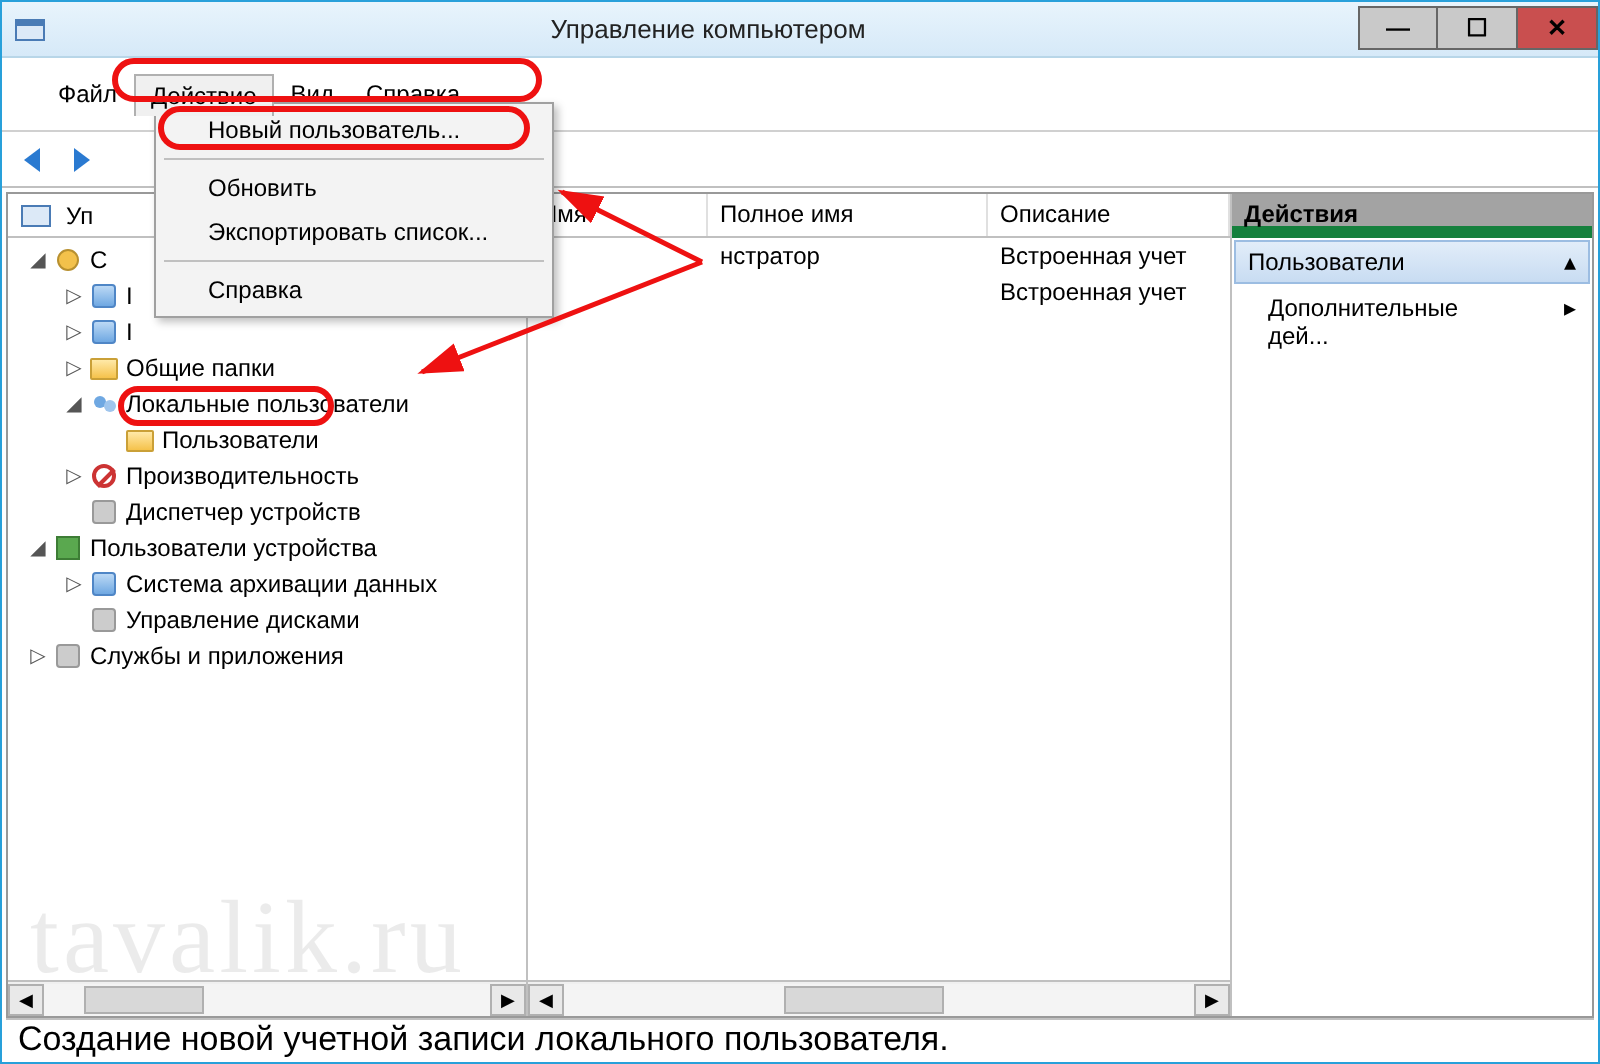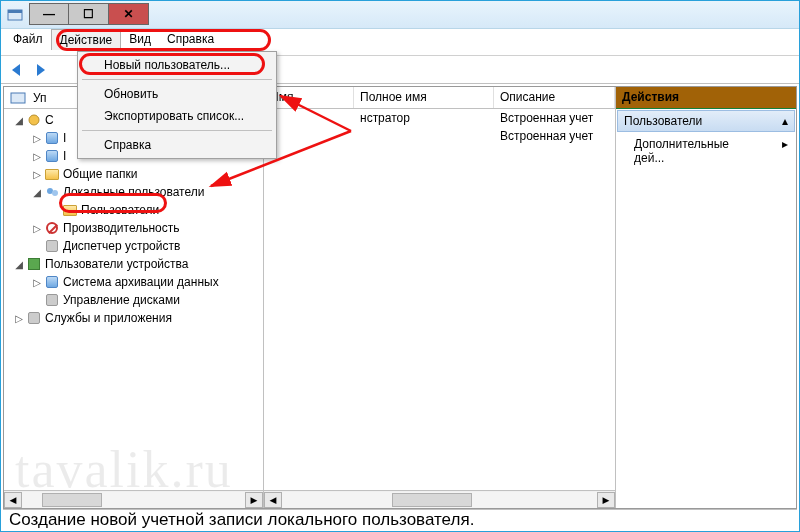--- a/index.html
+++ b/index.html
@@ -6,21 +6,21 @@
   html, body { margin:0; padding:0; font-family: "Segoe UI", Tahoma, sans-serif; font-size:12px; color:#000; }
   .window { width:800px; height:532px; border:1px solid #28a0da; background:#fff; position:relative; display:flex; flex-direction:column; }
   .titlebar { height:28px; background:linear-gradient(#e8f4fc,#d6e9f8); display:flex; align-items:center; border-bottom:1px solid #b8d6e8; }
   .title-icon { width:16px; height:16px; margin:0 6px; display:flex; }
   .title-text { flex:1; text-align:center; font-size:13px; color:#222; }
   .win-btns { display:flex; }
   .win-btn { width:40px; height:22px; margin-top:-1px; border:1px solid #666; display:flex; align-items:center; justify-content:center; font-size:12px; font-weight:bold; }
   .win-btn.min { background:#c9c9c9; }
   .win-btn.max { background:#c9c9c9; border-left:none; }
   .win-btn.close { background:#c94f4f; color:#000; border-left:none; }
-  .menubar { height:27px; display:flex; align-items:flex-start; border-bottom:1px solid #d0d0d0; padding:0 4px; background:#fff; }
+  .menubar { height:37px; display:flex; align-items:center; border-bottom:1px solid #d0d0d0; padding:0 20px; background:#fff; }
   .menu-item { padding:3px 8px; cursor:default; }
   .menu-item.open { background:#f0f0f0; border:1px solid #b0b0b0; border-bottom:none; position:relative; z-index:20; }
   .toolbar { height:28px; border-bottom:1px solid #c0c0c0; display:flex; align-items:center; padding:0 6px; gap:4px; background:#fff; }
   .nav-ico { width:20px; height:20px; display:flex; align-items:center; justify-content:center; }
 
   .body { flex:1; display:flex; border:1px solid #999; margin:2px; margin-bottom:0; min-height:0; }
   .tree-pane { width:260px; border-right:1px solid #c0c0c0; display:flex; flex-direction:column; min-height:0; }
   .tree-header { height:22px; border-bottom:1px solid #c0c0c0; padding:3px 6px; display:flex; align-items:center; gap:4px; }
   .tree-body { flex:1; overflow:hidden; position:relative; padding:2px 0; }
   .tree-node { display:flex; align-items:center; height:18px; white-space:nowrap; }
@@ -29,21 +29,21 @@
   .tree-lbl { }
 
   .list-pane { flex:1; border-right:1px solid #c0c0c0; display:flex; flex-direction:column; min-height:0; }
   .list-header { height:22px; display:flex; border-bottom:1px solid #c0c0c0; }
   .list-col { border-right:1px solid #e0e0e0; padding:3px 6px; }
   .list-body { flex:1; overflow:hidden; position:relative; }
   .list-row { display:flex; height:18px; align-items:center; }
   .list-cell { padding:1px 6px; white-space:nowrap; overflow:hidden; }
 
   .action-pane { width:180px; display:flex; flex-direction:column; min-height:0; }
-  .action-title { height:22px; border-bottom:1px solid #15803d; padding:3px 6px; font-weight:bold; background:#a16207; }
+  .action-title { height:22px; border-bottom:6px solid #15803d; padding:3px 6px; font-weight:bold; background:#a3a3a3; }
   .action-hdr { background:linear-gradient(#e2edf9,#c8dcf2); border:1px solid #9cbde2; padding:3px 6px; display:flex; justify-content:space-between; align-items:center; margin:1px; }
   .action-link { padding:4px 8px 4px 18px; display:flex; justify-content:space-between; align-items:flex-start; cursor:default;gap:30px; }
 
   .hscroll { height:18px; border-top:1px solid #c0c0c0; background:#f0f0f0; display:flex; align-items:center; }
   .sc-btn { width:18px; height:16px; border:1px solid #b0b0b0; background:#e9e9e9; display:flex; align-items:center; justify-content:center; font-size:9px; }
   .sc-track { flex:1; height:16px; position:relative; background:#f4f4f4; }
   .sc-thumb { position:absolute; height:14px; top:1px; background:#d8d8d8; border:1px solid #b0b0b0; }
 
   .statusbar { height:20px; border-top:1px solid #c0c0c0; padding:2px 6px; font-size:17px; display:flex; align-items:center; margin:0 2px 2px; }
 
@@ -70,20 +70,21 @@
 
 <div class="window">
 
   <div class="titlebar">
     <span class="title-icon">
       <svg width="16" height="16">
           <rect x="1" y="3" width="14" height="10" fill="#dce9f7" stroke="#4a7bb5"></rect>
           <rect x="1" y="3" width="14" height="3" fill="#4a7bb5"></rect>
         </svg>
     </span>
+    <span class="title-text">Управление компьютером</span>
     <div class="win-btns">
       <div class="win-btn min">—</div>
       <div class="win-btn max">☐</div>
       <div class="win-btn close">✕</div>
     </div>
   </div>
 
   <div class="menubar">
     <div class="menu-item">Файл</div>
     <div class="menu-item open">Действие</div>

